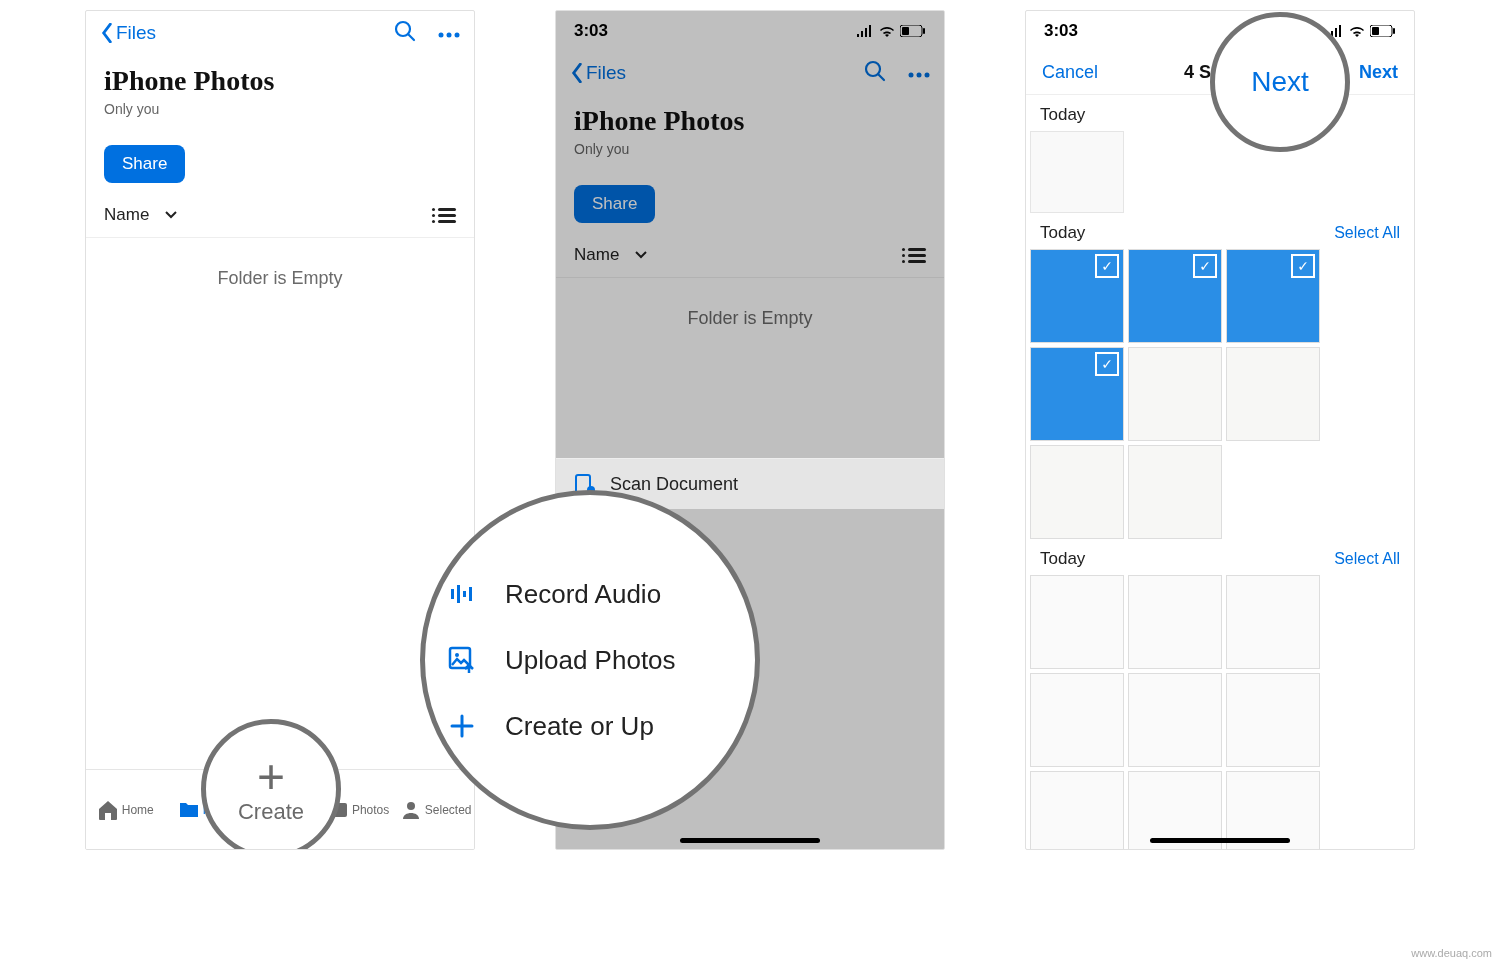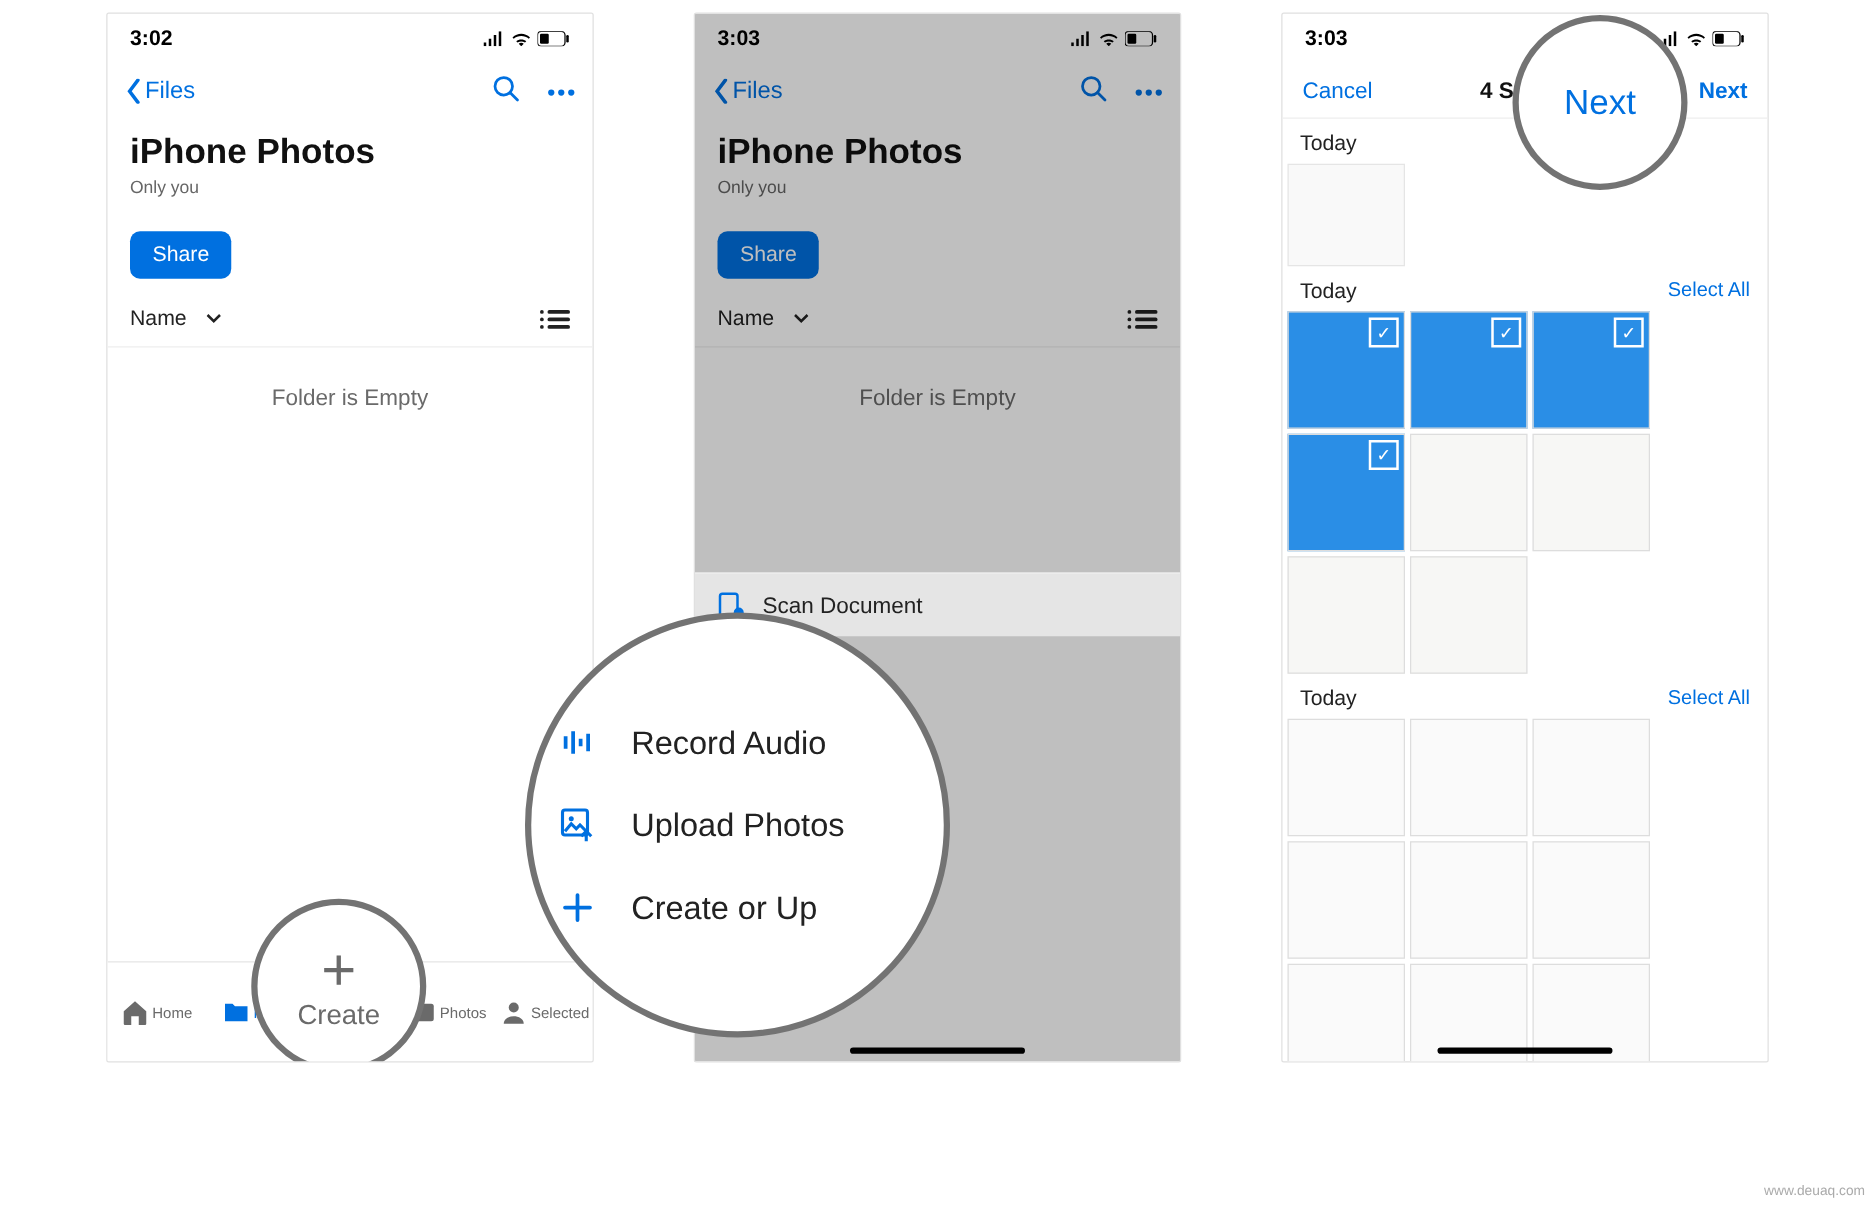--- a/index.html
+++ b/index.html
@@ -42,21 +42,21 @@
     justify-content: space-between;
     padding: 0 14px;
   }
   .back { color: #0070e0; font-size: 19px; display: flex; align-items: center; cursor: pointer; }
   .back svg { width: 14px; height: 20px; margin-right: 2px; }
   .nav-right { display: flex; gap: 22px; align-items: center; }
   .nav-icon { color: #0070e0; }
   .header {
     padding: 10px 18px 14px;
   }
-  .title { font-size: 28px; font-weight: 700; color: #111; }
+  .title { font-size: 28px; font-weight: 700; color: #111; font-family: Liberation Serif, serif; }
   .subtitle { font-size: 14px; color: #666; margin-top: 4px; }
   .share-btn {
     margin: 14px 18px 0;
     background: #0070e0;
     color: #fff;
     font-size: 17px;
     font-weight: 500;
     border: none;
     border-radius: 8px;
     padding: 9px 18px;
@@ -232,36 +232,20 @@
     padding: 4px;
     overflow: hidden;
   }
 </style>
 </head>
 <body>
 
 <div class="screens">
 
   <div class="phone">
-    <div class="statusbar">
-      <span>3:02</span>
-      <span class="status-icons">
-        <svg width="18" height="12" viewBox="0 0 18 12">
-            <path d="M1 9h2v3H1zM5 6h2v6H5zM9 3h2v9H9zM13 0h2v12h-2z" fill="#000"></path>
-          </svg>
-        <svg width="18" height="12" viewBox="0 0 18 12">
-            <path d="M9 12l-2-2c1-1 3-1 4 0zM5 8c2-2 6-2 8 0l-1 1c-2-1-4-1-6 0zM2 5c4-4 10-4 14 0l-1 1c-3-3-9-3-12 0z" fill="#000"></path>
-          </svg>
-        <svg width="26" height="12" viewBox="0 0 26 12">
-            <rect x="0" y="0" width="22" height="12" rx="3" fill="none" stroke="#000" stroke-width="1"></rect>
-            <rect x="2" y="2" width="7" height="8" rx="1" fill="#000"></rect>
-            <rect x="23" y="3" width="2" height="6" rx="1" fill="#000"></rect>
-          </svg>
-      </span>
-    </div>
     <div class="navbar">
       <div class="back">
         <svg viewBox="0 0 10 18">
             <path d="M8 1L2 9l6 8" stroke="#0070e0" stroke-width="2.5" fill="none" stroke-linecap="round"></path>
           </svg>
         <span>Files</span>
       </div>
       <div class="nav-right">
         <span class="nav-icon">
           <svg width="22" height="22" viewBox="0 0 22 22">

